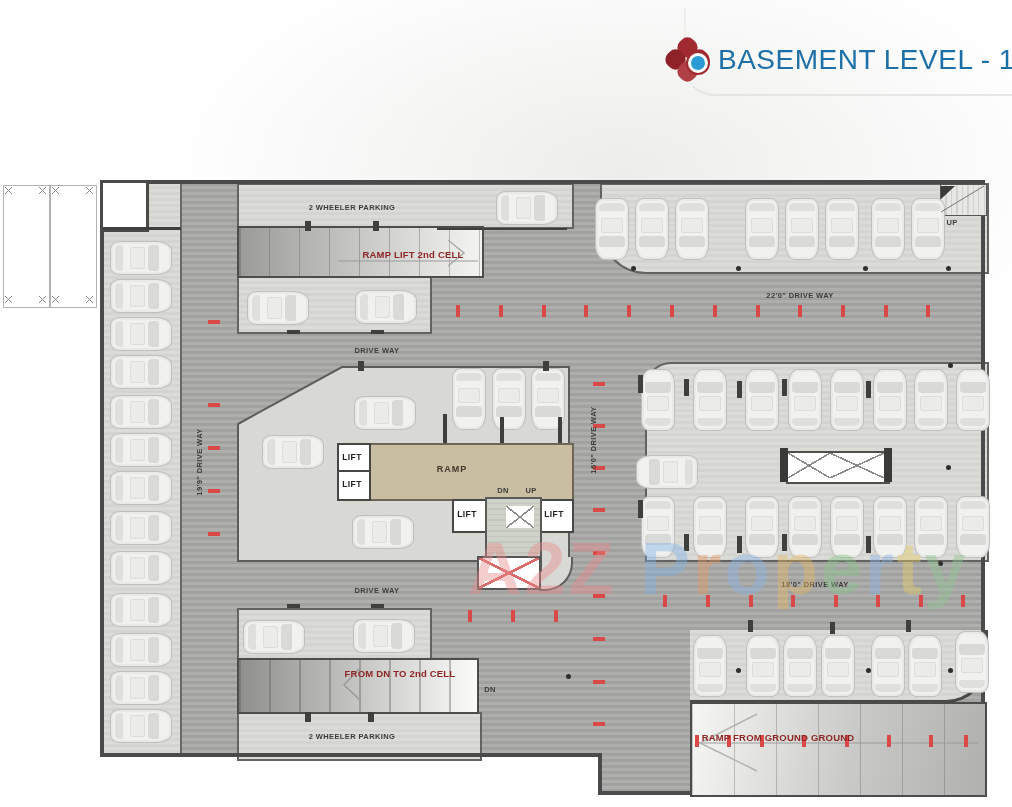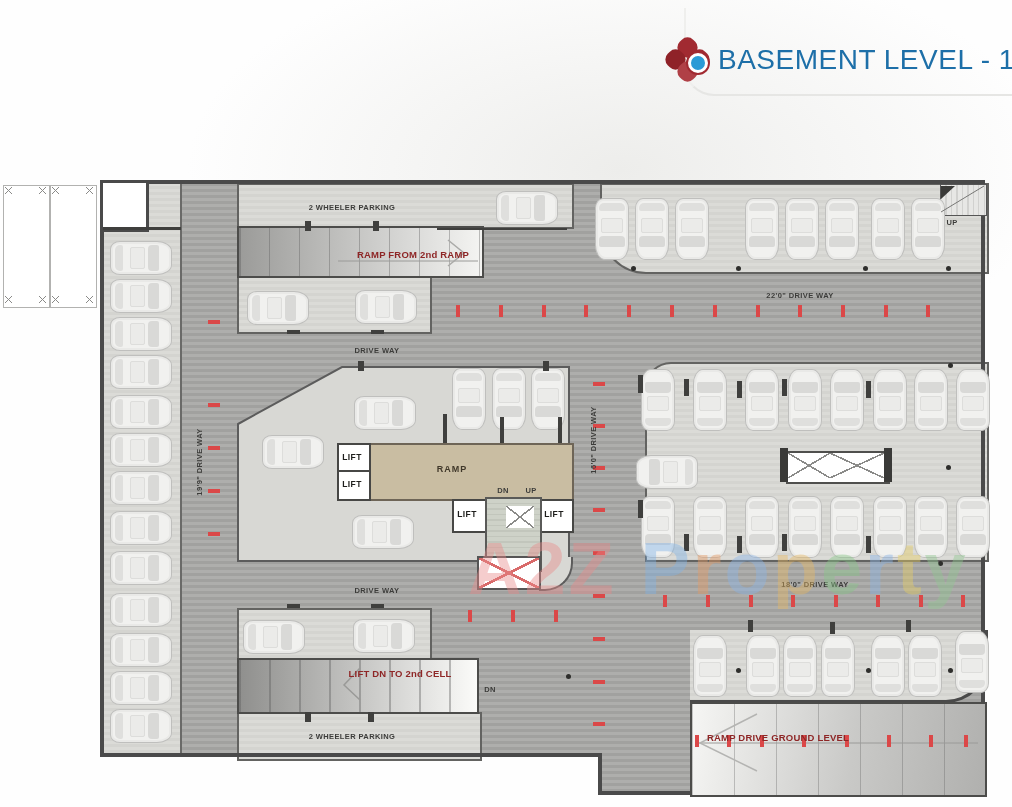--- a/index.html
+++ b/index.html
@@ -152,39 +152,39 @@
     <polyline points="448,240 464,253 448,266" fill="none" stroke="#aaaaa8" stroke-width="1.5"></polyline>
     <polyline points="360,668 344,685 360,700" fill="none" stroke="#9a9a98" stroke-width="1.5"></polyline>
     <line x1="697" y1="743" x2="978" y2="743" stroke="#9a9a98" stroke-width="1"></line>
     <polyline points="757,714 700,743 757,771" fill="none" stroke="#b4b4b2" stroke-width="1.5"></polyline>
     <line x1="941" y1="212" x2="984" y2="186" stroke="#777775" stroke-width="1"></line>
     <polygon points="941,186 955,186 941,199" fill="#3a3a38"></polygon>
   </svg>
 
   <div class="wm"><span style="color: rgb(233, 138, 138);">A</span><span style="color: rgb(233, 138, 138);">2</span><span style="color: rgb(233, 138, 138);">Z</span><span style="color: rgb(255, 255, 255);"> </span><span style="color: rgb(127, 179, 232);">P</span><span style="color: rgb(232, 154, 98);">r</span><span style="color: rgb(138, 180, 232);">o</span><span style="color: rgb(232, 184, 98);">p</span><span style="color: rgb(136, 200, 136);">e</span><span style="color: rgb(138, 180, 232);">r</span><span style="color: rgb(232, 207, 98);">t</span><span style="color: rgb(144, 200, 144);">y</span></div>
 <div class="pl" style="left: 352px; top: 207px;">2 WHEELER PARKING</div>
-    <div class="pl red" style="left: 413px; top: 254px;">RAMP FROM 2nd RAMP</div>
+    <div class="pl red" style="left: 413px; top: 254px;">RAMP LIFT 2nd CELL</div>
     <div class="pl" style="left: 800px; top: 295px;">22'0" DRIVE WAY</div>
     <div class="pl" style="left: 952px; top: 222px;">UP</div>
     <div class="pl" style="left: 377px; top: 350px;">DRIVE WAY</div>
     <div class="pl" style="left: 199px; top: 462px; transform: translate(-50%, -50%) rotate(-90deg);">19'9" DRIVE WAY</div>
     <div class="pl" style="left: 593px; top: 440px; transform: translate(-50%, -50%) rotate(-90deg);">16'0" DRIVE WAY</div>
     <div class="pl dark" style="left: 452px; top: 469px;">RAMP</div>
     <div class="pl lift" style="left: 352px; top: 457px;">LIFT</div>
     <div class="pl lift" style="left: 352px; top: 484px;">LIFT</div>
     <div class="pl" style="left: 503px; top: 490px;">DN</div>
     <div class="pl" style="left: 531px; top: 490px;">UP</div>
     <div class="pl lift" style="left: 467px; top: 514px;">LIFT</div>
     <div class="pl lift" style="left: 554px; top: 514px;">LIFT</div>
     <div class="pl" style="left: 815px; top: 584px;">18'0" DRIVE WAY</div>
     <div class="pl" style="left: 377px; top: 590px;">DRIVE WAY</div>
-    <div class="pl red" style="left: 400px; top: 673px;">LIFT DN TO 2nd CELL</div>
+    <div class="pl red" style="left: 400px; top: 673px;">FROM DN TO 2nd CELL</div>
     <div class="pl" style="left: 490px; top: 689px;">DN</div>
     <div class="pl" style="left: 352px; top: 736px;">2 WHEELER PARKING</div>
-    <div class="pl red" style="left: 778px; top: 737px;">RAMP DRIVE GROUND LEVEL</div>
+    <div class="pl red" style="left: 778px; top: 737px;">RAMP FROM GROUND GROUND</div>
     <div class="car right" style="left: 124px; top: 227px;">
       <i class="cb"></i>
       <i class="cw"></i>
       <i class="cr"></i>
       <i class="ct"></i>
     </div>
     <div class="car right" style="left: 124px; top: 265px;">
       <i class="cb"></i>
       <i class="cw"></i>
       <i class="cr"></i>

